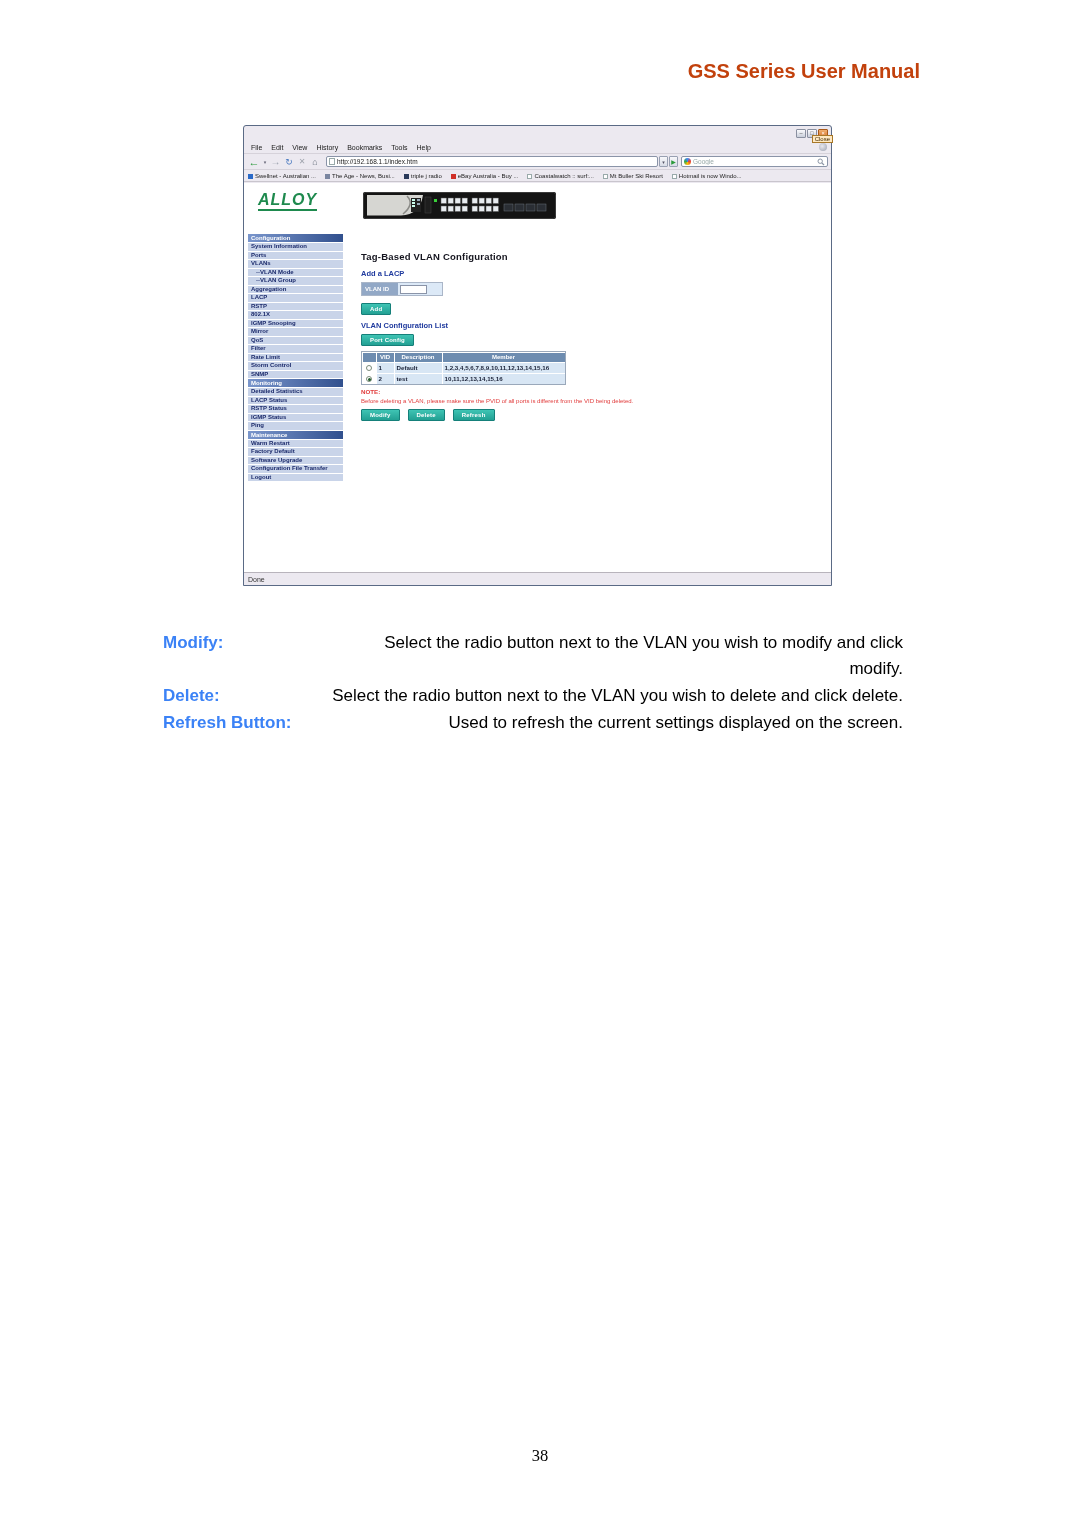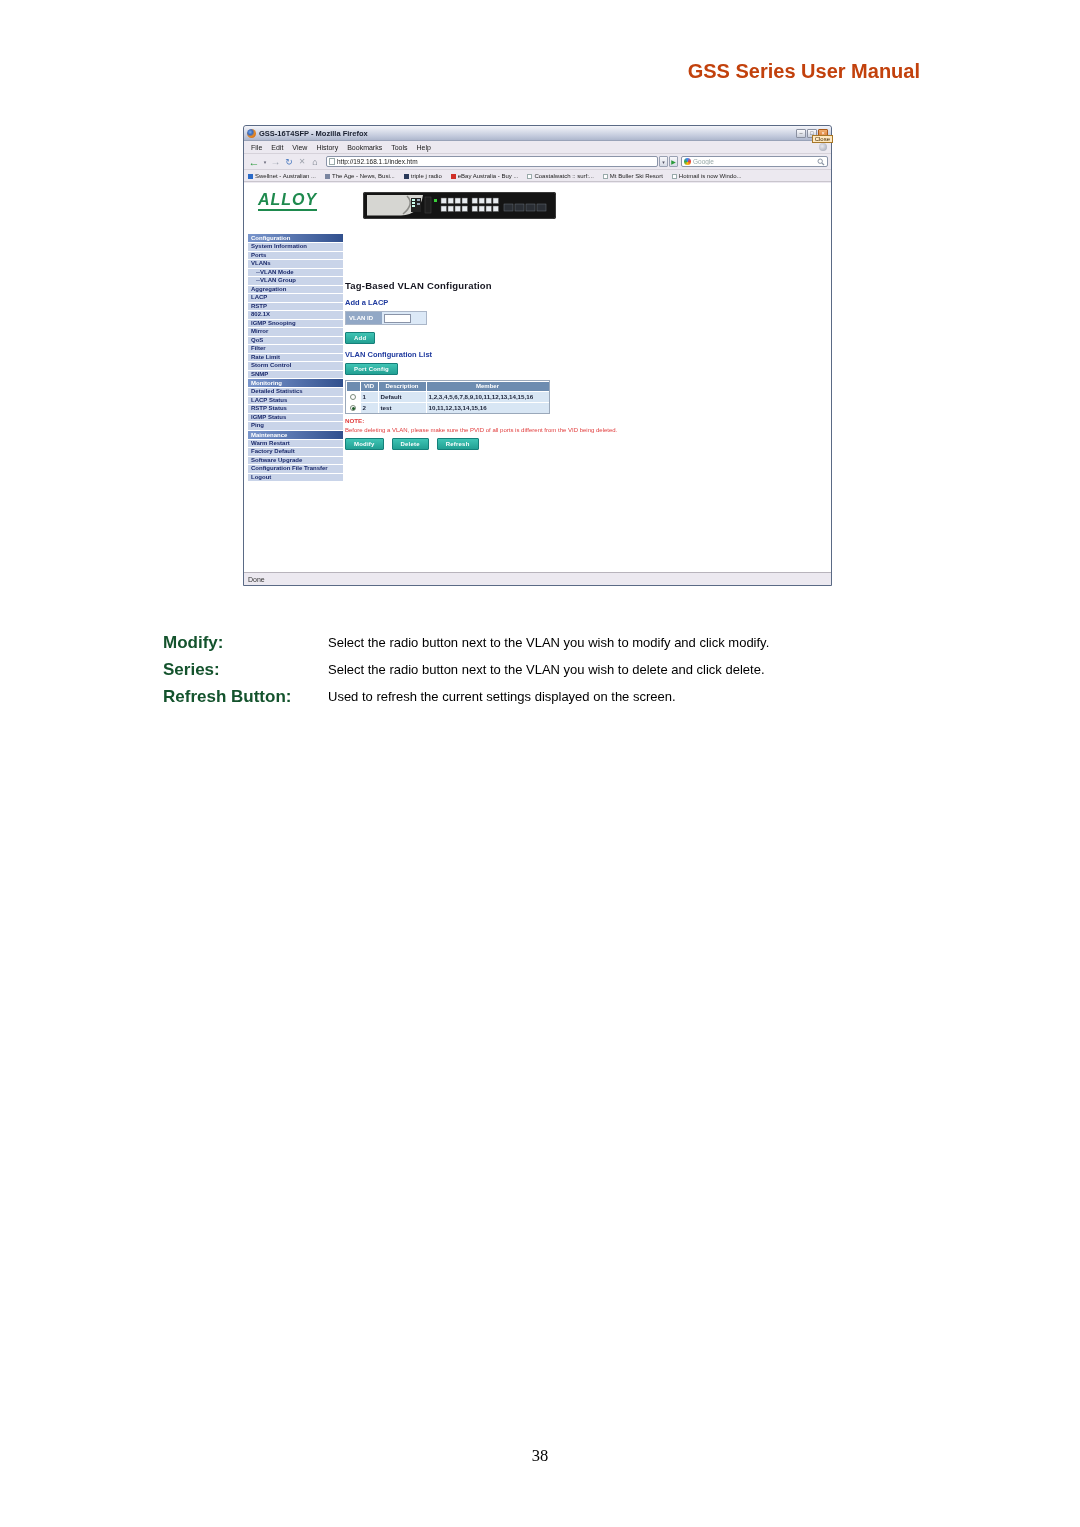--- a/index.html
+++ b/index.html
@@ -4,22 +4,22 @@
 <style>
   * { margin:0; padding:0; box-sizing:border-box; }
   body { background:#ffffff; font-family:"Liberation Sans", sans-serif; }
   .page { position:relative; width:1080px; height:1527px; background:#fff; overflow:hidden; }
 
   
   .doc-header { position:absolute; top:60px; right:160px; font-size:20px; font-weight:bold; color:#c2410c; }
   .fig-caption { position:absolute; left:243px; top:597px; width:589px; text-align:center; font-size:17px; color:#000; }
   .defs { position:absolute; left:163px; top:630px; width:780px; }
   .def-row { display:flex; margin-bottom:1px; }
-  .def-term { width:165px; flex-shrink:0; font-weight:bold; font-size:17px; line-height:26px; color:#14532d; }
-  .def-desc { width:575px; font-size:13px; line-height:26px; color:#000; }
+  .def-term { width:165px; flex-shrink:0; font-weight:bold; font-size:17px; line-height:26px; color:#3b82f6; }
+  .def-desc { width:575px; font-size:17px; line-height:26px; color:#000;text-align:right; }
   .doc-footer { position:absolute; left:0; top:1413px; width:1080px; text-align:center; font-size:17.5px; color:#000; }
   .page-number { position:absolute; left:0; top:1446px; width:1080px; text-align:center; font-size:16.5px; font-family:"Liberation Serif", serif; color:#000; }
 
   
   .bwindow { position:absolute; left:243px; top:125px; width:589px; height:461px; background:#ece9f0; border:1px solid #5a6a85; border-radius:3px 3px 0 0; font-family:"Liberation Sans", sans-serif; }
   .titlebar { position:absolute; top:0; left:0; right:0; height:15px; background:linear-gradient(#f4f5fa, #c4cbdd 70%, #aeb7cd); border-bottom:1px solid #98a2b8; border-radius:3px 3px 0 0; display:flex; align-items:center; padding:0 3px; }
   .ff-icon { width:9px; height:9px; border-radius:50%; background:radial-gradient(circle at 35% 35%, #7ab0e8 0%, #3a6ac0 30%, #e88a20 55%, #c04a10 100%); margin-right:3px; flex-shrink:0; }
   .title-text { font-size:7.5px; font-weight:bold; color:#1a2030; white-space:nowrap; }
   .winbtns { position:absolute; right:3px; top:3px; display:flex; gap:1px; }
   .winbtn { width:10px; height:9px; border:1px solid #8a90a0; border-radius:1px; background:linear-gradient(#fbfbfd,#c9ceda); font-size:5.5px; line-height:7px; text-align:center; color:#444; }
@@ -54,21 +54,21 @@
   
   .content { position:absolute; top:57px; left:0; right:0; bottom:13px; background:#fff; overflow:hidden; }
   .alloy-logo { position:absolute; left:14px; top:8px; font-size:16px; font-weight:bold; font-style:italic; letter-spacing:1px; color:#1e8a4e; border-bottom:2.5px solid #1e8a4e; line-height:1.1; padding-bottom:0px; }
   .switch-img { position:absolute; left:119px; top:9px; }
 
   .sidebar { position:absolute; left:4px; top:51px; width:95px; }
   .sb-header { height:8px; line-height:8px; margin-bottom:1px; background:linear-gradient(90deg,#7a96cc,#31508e); color:#fff; font-size:6px; font-weight:bold; padding-left:3px; }
   .sb-item { height:7.5px; line-height:7.5px; margin-bottom:1px; background:#c9d4e9; color:#1b2a6b; font-size:6px; font-weight:bold; padding-left:3px; white-space:nowrap; }
   .sb-sub { padding-left:8px; }
 
-  .main { position:absolute; left:101px; top:68px; width:280px;margin-top:29px; }
+  .main { position:absolute; left:117px; top:68px; width:280px; }
   .app-title { font-size:9.5px; font-weight:bold; color:#15151f; letter-spacing:0.2px; }
   .section-label { font-size:7.5px; font-weight:bold; color:#1f3a9e; }
   .add-label { position:absolute; top:18px; }
   .vlanid-row { position:absolute; top:31px; display:flex; border:1px solid #aab6c8; }
   .vlanid-head { width:36px; height:12px; background:#92a8c6; color:#fff; font-size:6px; font-weight:bold; display:flex; align-items:center; padding-left:3px; }
   .vlanid-cell { width:44px; height:12px; background:#dce9f7; display:flex; align-items:center; padding-left:2px; }
   .vlanid-input { width:27px; height:9px; border:1px solid #8a94a8; font-size:6px; padding:0 1px; font-family:"Liberation Sans",sans-serif; }
   .teal-btn { display:inline-block; background:linear-gradient(#3fc4b4,#22a093); border:1px solid #15807a; color:#fff; font-size:6px; font-weight:bold; padding:2px 8px; border-radius:1px; letter-spacing:0.2px; }
   .add-btn { position:absolute; top:52px; }
   .list-label { position:absolute; top:70px; }
@@ -87,24 +87,20 @@
 </style>
 </head>
 <body>
 
 <div class="page">
 
   <div class="doc-header">GSS Series User Manual</div>
 
   <div class="bwindow">
 
-    <div class="titlebar">
-      <span class="ff-icon"></span>
-      <span class="title-text">GSS-16T4SFP - Mozilla Firefox</span>
-    </div>
     <div class="winbtns">
       <span class="winbtn">–</span>
       <span class="winbtn">□</span>
       <span class="winbtn close">×</span>
     </div>
     <div class="close-tooltip">Close</div>
 
     <div class="menubar">
       <span class="menu-item">File</span>
       <span class="menu-item">Edit</span>
@@ -306,21 +302,21 @@
     </div>
   </div>
 
 
   <div class="defs">
     <div class="def-row">
       <div class="def-term">Modify:</div>
       <div class="def-desc">Select the radio button next to the VLAN you wish to modify and click modify.</div>
     </div>
     <div class="def-row">
-      <div class="def-term">Series:</div>
+      <div class="def-term">Delete:</div>
       <div class="def-desc">Select the radio button next to the VLAN you wish to delete and click delete.</div>
     </div>
     <div class="def-row">
       <div class="def-term">Refresh Button:</div>
       <div class="def-desc">Used to refresh the current settings displayed on the screen.</div>
     </div>
   </div>
 
   <div class="page-number">38</div>
 

